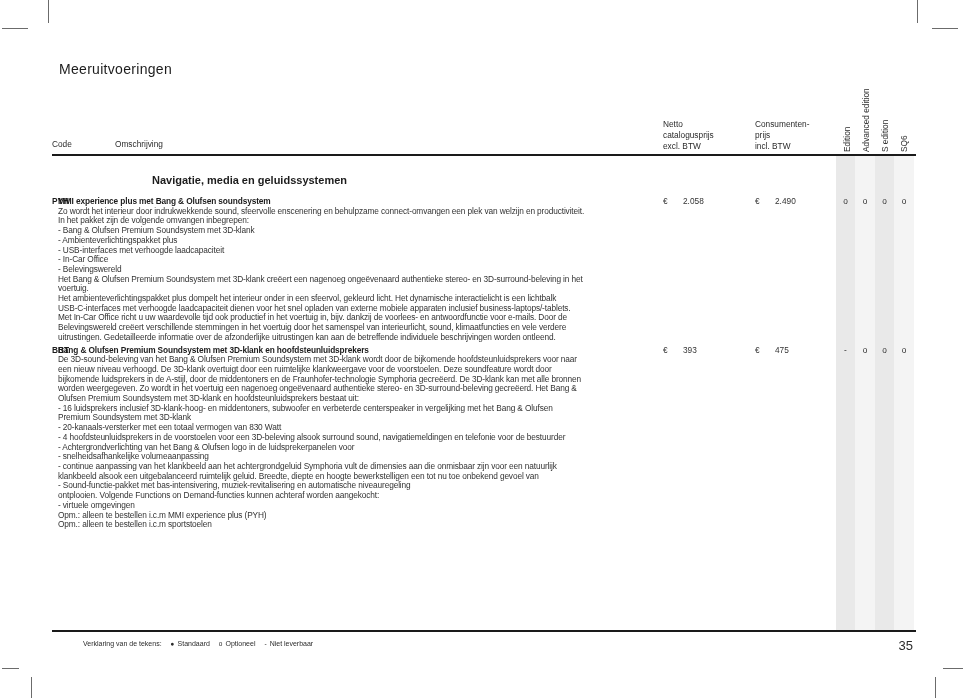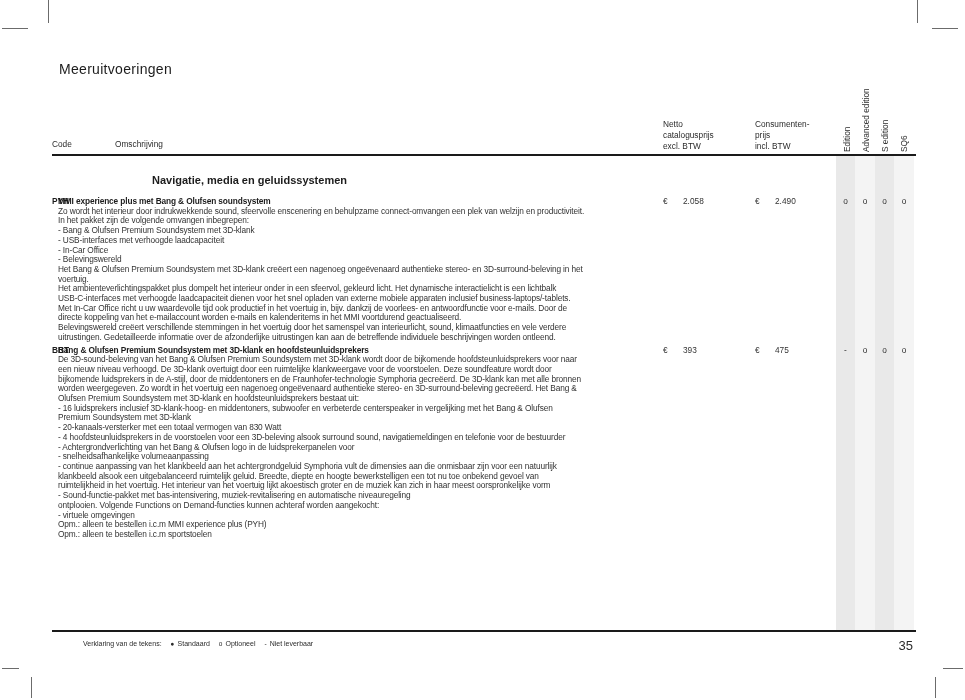--- a/index.html
+++ b/index.html
@@ -87,29 +87,29 @@
 
   <div class="rows">
     <div class="row">
       <div class="row-code">PYH</div>
       <div class="row-desc">
         <div class="row-title">MMI experience plus met Bang &amp; Olufsen soundsystem</div>
         <div>
             <div class="line">Zo wordt het interieur door indrukwekkende sound, sfeervolle enscenering en behulpzame connect-omvangen een plek van welzijn en productiviteit.</div>
             <div class="line">In het pakket zijn de volgende omvangen inbegrepen:</div>
             <div class="line">- Bang &amp; Olufsen Premium Soundsystem met 3D-klank</div>
+            <div class="line">- Ambienteverlichtingspakket plus</div>
             <div class="line">- USB-interfaces met verhoogde laadcapaciteit</div>
             <div class="line">- In-Car Office</div>
             <div class="line">- Belevingswereld</div>
             <div class="line">Het Bang &amp; Olufsen Premium Soundsystem met 3D-klank creëert een nagenoeg ongeëvenaard authentieke stereo- en 3D-surround-beleving in het</div>
             <div class="line">voertuig.</div>
             <div class="line">Het ambienteverlichtingspakket plus dompelt het interieur onder in een sfeervol, gekleurd licht. Het dynamische interactielicht is een lichtbalk</div>
             <div class="line">USB-C-interfaces met verhoogde laadcapaciteit dienen voor het snel opladen van externe mobiele apparaten inclusief business-laptops/-tablets.</div>
             <div class="line">Met In-Car Office richt u uw waardevolle tijd ook productief in het voertuig in, bijv. dankzij de voorlees- en antwoordfunctie voor e-mails. Door de</div>
-            <div class="line">directe koppeling van het e-mailaccount worden e-mails en kalenderitems in het MMI voortdurend geactualiseerd.</div>
             <div class="line">Belevingswereld creëert verschillende stemmingen in het voertuig door het samenspel van interieurlicht, sound, klimaatfuncties en vele verdere</div>
             <div class="line">uitrustingen. Gedetailleerde informatie over de afzonderlijke uitrustingen kan aan de betreffende individuele beschrijvingen worden ontleend.</div>
           </div>
       </div>
       <span class="cur net-cur">€</span>
       <span class="val net-val">2.058</span>
       <span class="cur cons-cur">€</span>
       <span class="val cons-val">2.490</span>
       <span class="avail av-0">o</span>
       <span class="avail av-1">o</span>
@@ -128,21 +128,20 @@
             <div class="line">worden weergegeven. Zo wordt in het voertuig een nagenoeg ongeëvenaard authentieke stereo- en 3D-surround-beleving gecreëerd. Het Bang &amp;</div>
             <div class="line">Olufsen Premium Soundsystem met 3D-klank en hoofdsteunluidsprekers bestaat uit:</div>
             <div class="line">- 16 luidsprekers inclusief 3D-klank-hoog- en middentoners, subwoofer en verbeterde centerspeaker in vergelijking met het Bang &amp; Olufsen</div>
             <div class="line">Premium Soundsystem met 3D-klank</div>
             <div class="line">- 20-kanaals-versterker met een totaal vermogen van 830 Watt</div>
             <div class="line">- 4 hoofdsteunluidsprekers in de voorstoelen voor een 3D-beleving alsook surround sound, navigatiemeldingen en telefonie voor de bestuurder</div>
             <div class="line">- Achtergrondverlichting van het Bang &amp; Olufsen logo in de luidsprekerpanelen voor</div>
             <div class="line">- snelheidsafhankelijke volumeaanpassing</div>
             <div class="line">- continue aanpassing van het klankbeeld aan het achtergrondgeluid Symphoria vult de dimensies aan die onmisbaar zijn voor een natuurlijk</div>
             <div class="line">klankbeeld alsook een uitgebalanceerd ruimtelijk geluid. Breedte, diepte en hoogte bewerkstelligen een tot nu toe onbekend gevoel van</div>
-            <div class="line">ruimtelijkheid in het voertuig. Het interieur van het voertuig lijkt akoestisch groter en de muziek kan zich in haar meest oorspronkelijke vorm</div>
             <div class="line">- Sound-functie-pakket met bas-intensivering, muziek-revitalisering en automatische niveauregeling</div>
             <div class="line">ontplooien. Volgende Functions on Demand-functies kunnen achteraf worden aangekocht:</div>
             <div class="line">- virtuele omgevingen</div>
             <div class="line">Opm.: alleen te bestellen i.c.m MMI experience plus (PYH)</div>
             <div class="line">Opm.: alleen te bestellen i.c.m sportstoelen</div>
           </div>
       </div>
       <span class="cur net-cur">€</span>
       <span class="val net-val">393</span>
       <span class="cur cons-cur">€</span>

